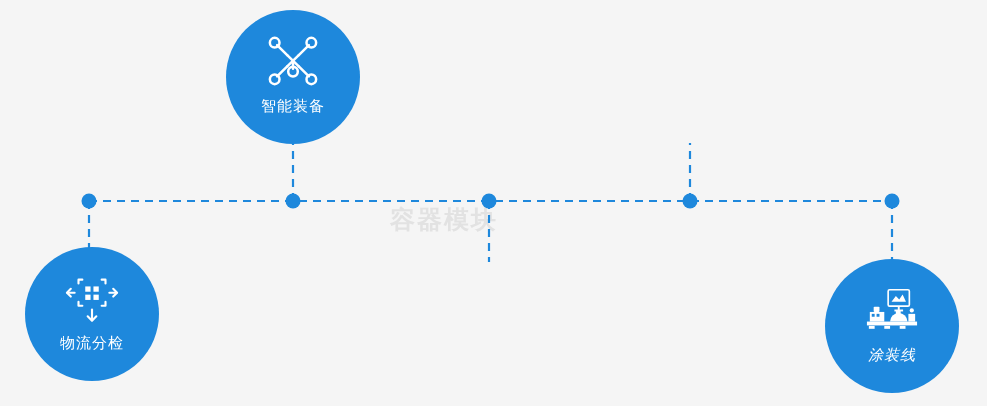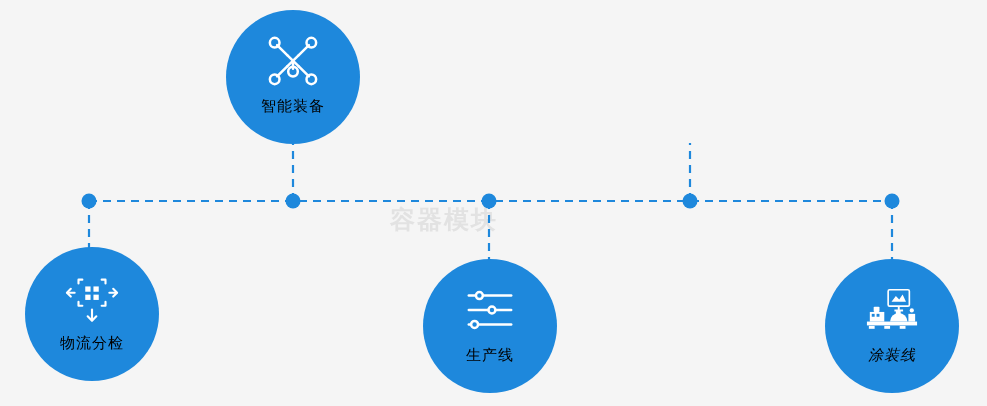--- a/index.html
+++ b/index.html
@@ -66,21 +66,21 @@
     justify-content: center;
   }
   .node .icon-wrap svg {
     width: 100%;
     height: 100%;
     display: block;
   }
   .node .node-label {
     margin-top: 11px;
     font-size: 15px;
-    color: #000000;
+    color: #ffffff;
     letter-spacing: 1px;
     line-height: 1;
     white-space: nowrap;
   }
 
   
   #node-smart-equipment { left: 226px;  top: 10px;  }
   #node-stereo-warehouse{ left: 623px;  top: 10px;  }
   #node-logistics-sort  { left: 25px;   top: 247px; }
   #node-production-line { left: 423px;  top: 259px; }
@@ -152,33 +152,20 @@
         <line x1="46" y1="22.5" x2="53.5" y2="22.5"></line>
         <polyline points="50,18.5 54,22.5 50,26.5"></polyline>
 
         <line x1="28" y1="40" x2="28" y2="51"></line>
         <polyline points="23.5,47 28,51.5 32.5,47"></polyline>
       </svg>
     </div>
     <div class="node-label">物流分检</div>
   </div>
 
-  <div class="node" id="node-production-line">
-    <div class="icon-wrap">
-      <svg viewBox="0 0 56 56" fill="none" stroke="#ffffff" stroke-width="2.6" stroke-linecap="round">
-        <line x1="6" y1="13" x2="50" y2="13"></line>
-        <circle cx="17" cy="13" r="3.6" fill="#1e88dc"></circle>
-        <line x1="6" y1="28" x2="50" y2="28"></line>
-        <circle cx="30" cy="28" r="3.6" fill="#1e88dc"></circle>
-        <line x1="6" y1="43" x2="50" y2="43"></line>
-        <circle cx="12" cy="43" r="3.6" fill="#1e88dc"></circle>
-      </svg>
-    </div>
-    <div class="node-label">生产线</div>
-  </div>
 
   <div class="node" id="node-painting-line">
     <div class="icon-wrap">
       <svg viewBox="0 0 56 56" fill="none" stroke="#ffffff" stroke-width="1.7">
 
         <rect x="24" y="7" width="22" height="17" rx="1.5" fill="none" stroke="#ffffff"></rect>
         <path d="M27.5 19.5 L32 13.5 L35.5 17 L39 12 L42.5 19.5 Z" fill="#ffffff" stroke="none"></path>
         <line x1="35" y1="24" x2="35" y2="28" stroke-width="2"></line>
         <line x1="30.5" y1="28.5" x2="39.5" y2="28.5" stroke-width="2"></line>
 

